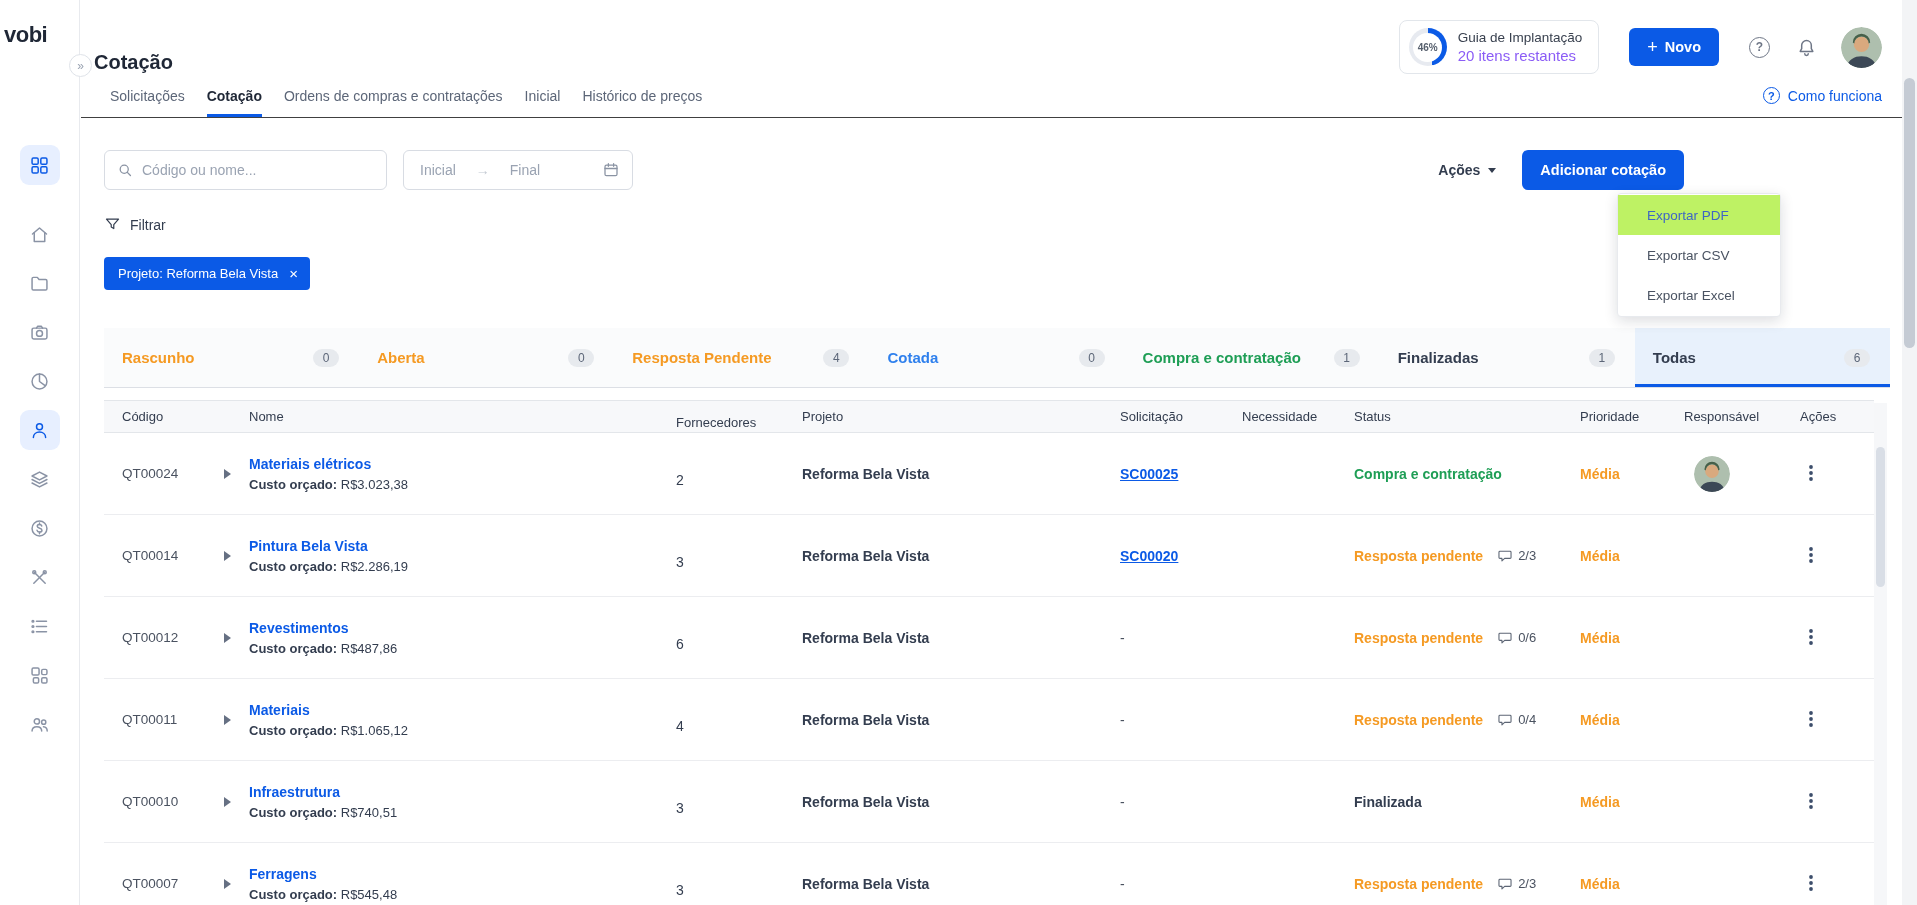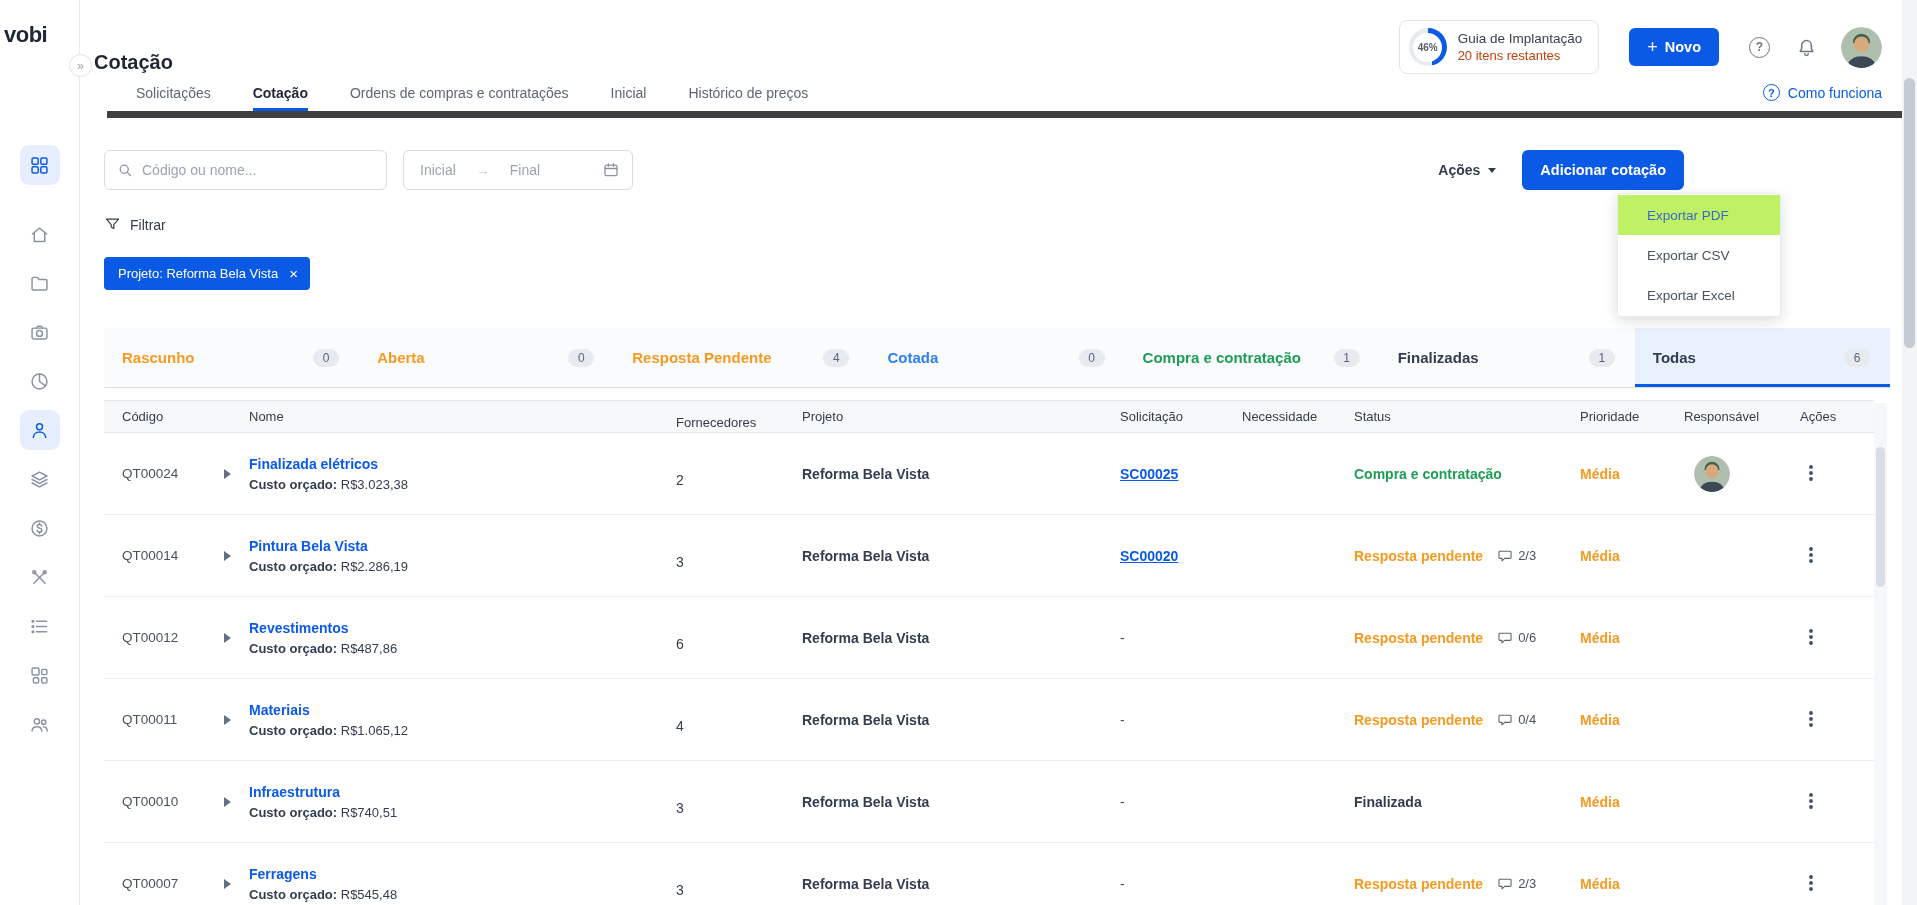--- a/index.html
+++ b/index.html
@@ -21,34 +21,34 @@
 
   .topbar { height:74px; display:flex; align-items:flex-end; padding:0 35px 0 13px; }
   .page-title { font-size:20px; font-weight:700; color:#1F2736; }
   .topbar-right { margin-left:auto; display:flex; align-items:center; }
 
   .guide-card { display:flex; align-items:center; gap:11px; border:1px solid #E2E6EB; border-radius:8px; padding:7px 16px 7px 9px; cursor:pointer; background:#fff; }
   .ring { position:relative; width:38px; height:38px; border-radius:50%; background:conic-gradient(#0B5AE6 0 165.6deg, #E7EAF0 0); flex:none; }
   .ring::before { content:""; position:absolute; inset:4.5px; background:#fff; border-radius:50%; }
   .ring span { position:absolute; inset:0; display:flex; align-items:center; justify-content:center; font-size:10px; font-weight:700; color:#57606E; }
   .guide-title { font-size:13.5px; color:#39414F; }
-  .guide-sub { font-size:13px; color:#c2410c; margin-top:2px; }
+  .guide-sub { font-size:15px; color:#8b5cf6; margin-top:2px; }
 
   .btn-primary { background:#0B5AE6; color:#fff; border:none; border-radius:6px; height:40px; padding:0 18px; font-size:14.5px; font-weight:600; font-family:inherit; cursor:pointer; display:inline-flex; align-items:center; gap:7px; }
   .btn-novo { height:38px; margin-left:30px; }
   .btn-novo .plus { font-size:18px; font-weight:400; line-height:1; }
 
   .icon-btn { background:none; border:none; cursor:pointer; color:#6E7686; display:flex; align-items:center; justify-content:center; }
   .help-btn { width:21px; height:21px; border:1.6px solid #6E7686; border-radius:50%; font-size:12px; font-weight:700; color:#6E7686; margin-left:30px; }
   .bell-btn { margin-left:26px; }
   .bell-btn svg { width:21px; height:21px; }
   .avatar { width:41px; height:41px; border-radius:50%; overflow:hidden; margin-left:24px; cursor:pointer; flex:none; }
 
   
-  .navtabs { height:44px; display:flex; align-items:stretch; gap:42px; padding:0 35px 0 29px; border-bottom:7px solid #404040;margin-left:26px; }
+  .navtabs { height:44px; display:flex; align-items:stretch; gap:22px; padding:0 35px 0 29px; border-bottom:1px solid #404040; }
   .navtab { display:flex; align-items:center; font-size:14px; color:#5C6678; cursor:pointer; }
   .navtab.active { color:#1F2736; font-weight:700; box-shadow:inset 0 -3px 0 #0B5AE6; }
   .navtabs .spacer { flex:1; }
   .how-link { display:flex; align-items:center; gap:8px; color:#0B5AE6; font-size:14px; cursor:pointer; text-decoration:none; }
   .q-ic { width:17px; height:17px; border:1.5px solid #0B5AE6; border-radius:50%; display:inline-flex; align-items:center; justify-content:center; font-size:11px; font-weight:700; color:#0B5AE6; }
 
   
   .content { padding-left:23px; }
 
   .filters-row { margin-top:32px; width:1580px; display:flex; align-items:center; }
@@ -356,21 +356,21 @@
         <div class="cell c8">Status</div>
         <div class="cell c9">Prioridade</div>
         <div class="cell c10">Responsável</div>
         <div class="cell c11">Ações</div>
       </div>
 
       <div class="trow">
         <div class="cell c1 codigo">QT00024</div>
         <div class="cell c2"><span class="tri"></span></div>
         <div class="cell">
-          <a class="nome-link">Finalizada elétricos</a>
+          <a class="nome-link">Materiais elétricos</a>
           <div class="custo"><span class="custo-label">Custo orçado:</span> <span>R$3.023,38</span></div>
         </div>
         <div class="cell c4 forn">2</div>
         <div class="cell c5 proj">Reforma Bela Vista</div>
         <div class="cell c6"><a class="sol-link">SC00025</a></div>
         <div class="cell c7"></div>
         <div class="cell c8">
             <div class="status-wrap">
               <span class="status-text" data-color="green">Compra e contratação</span>
             </div>

